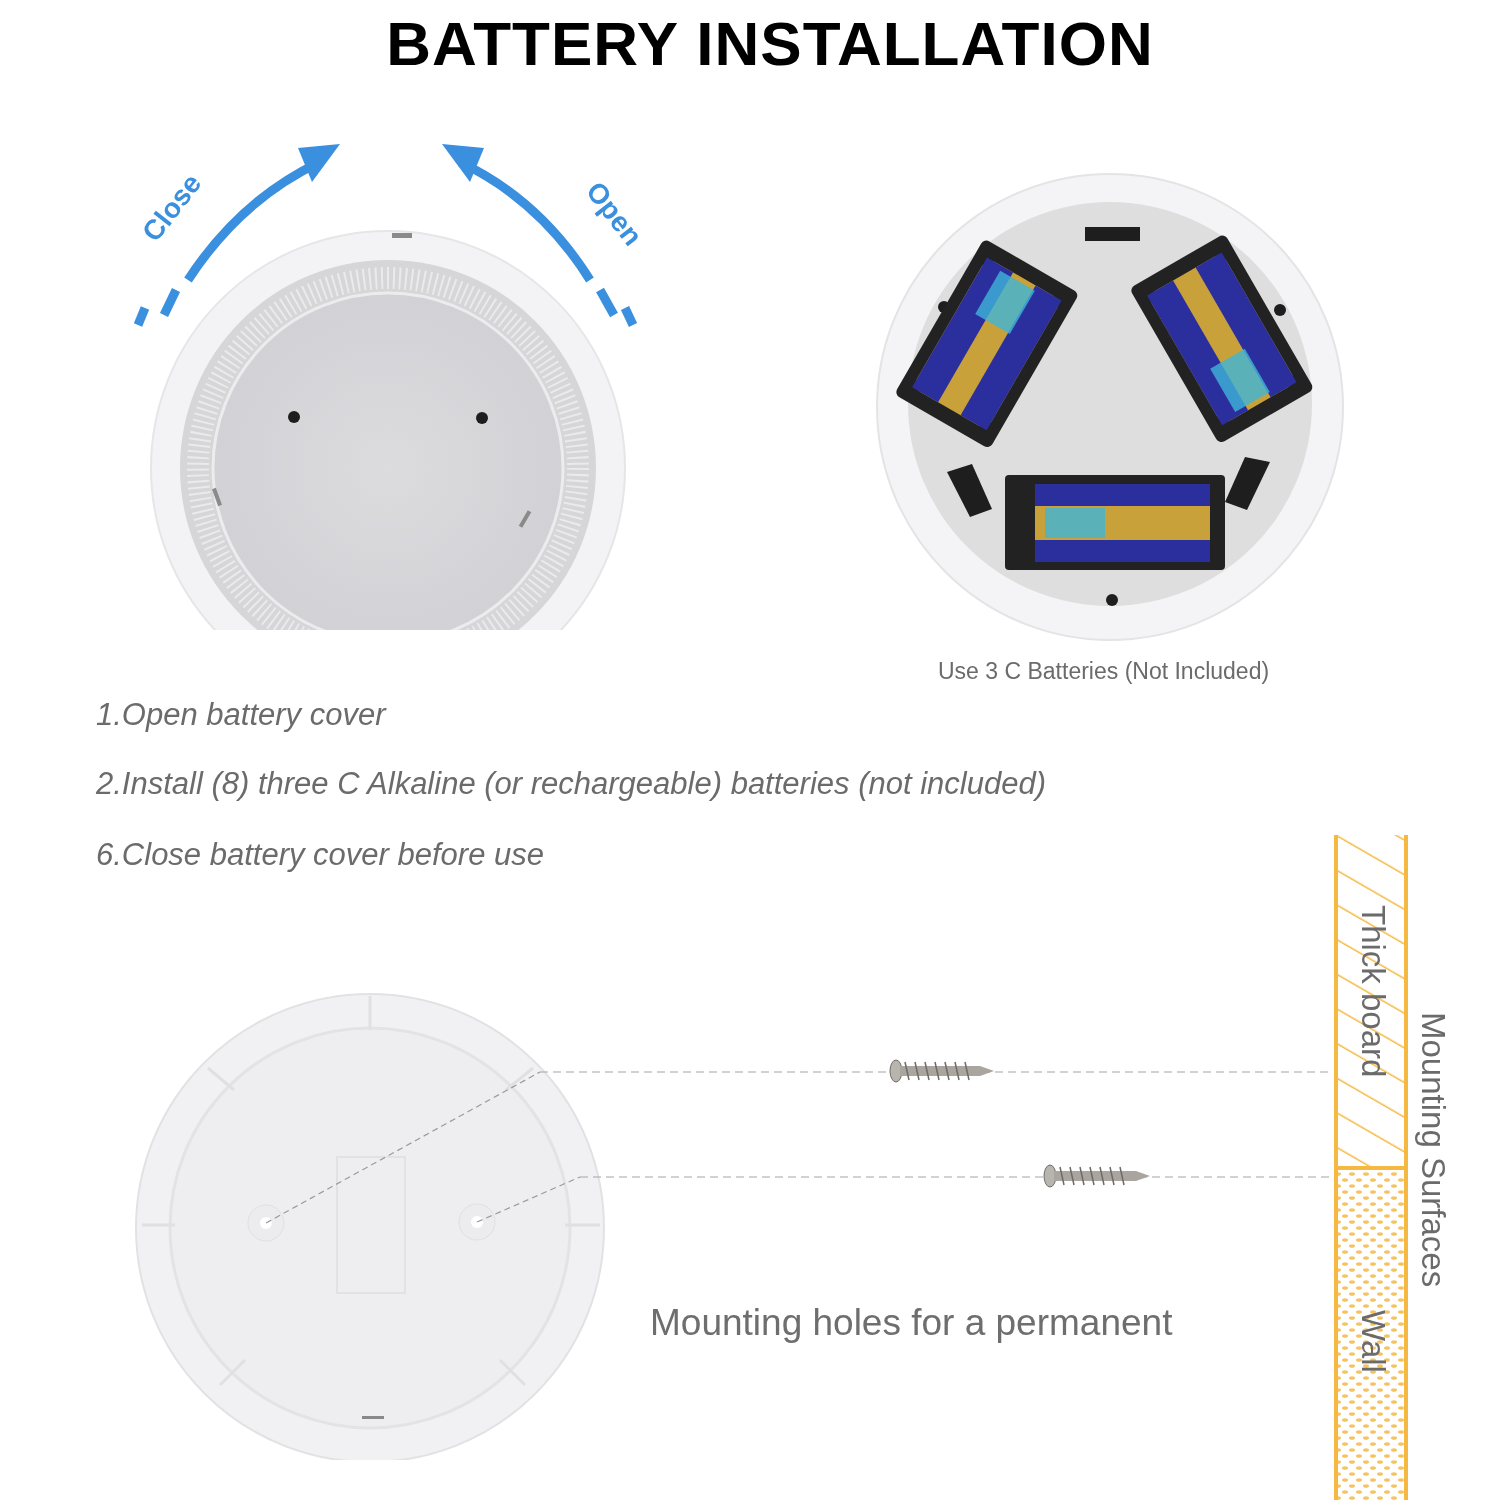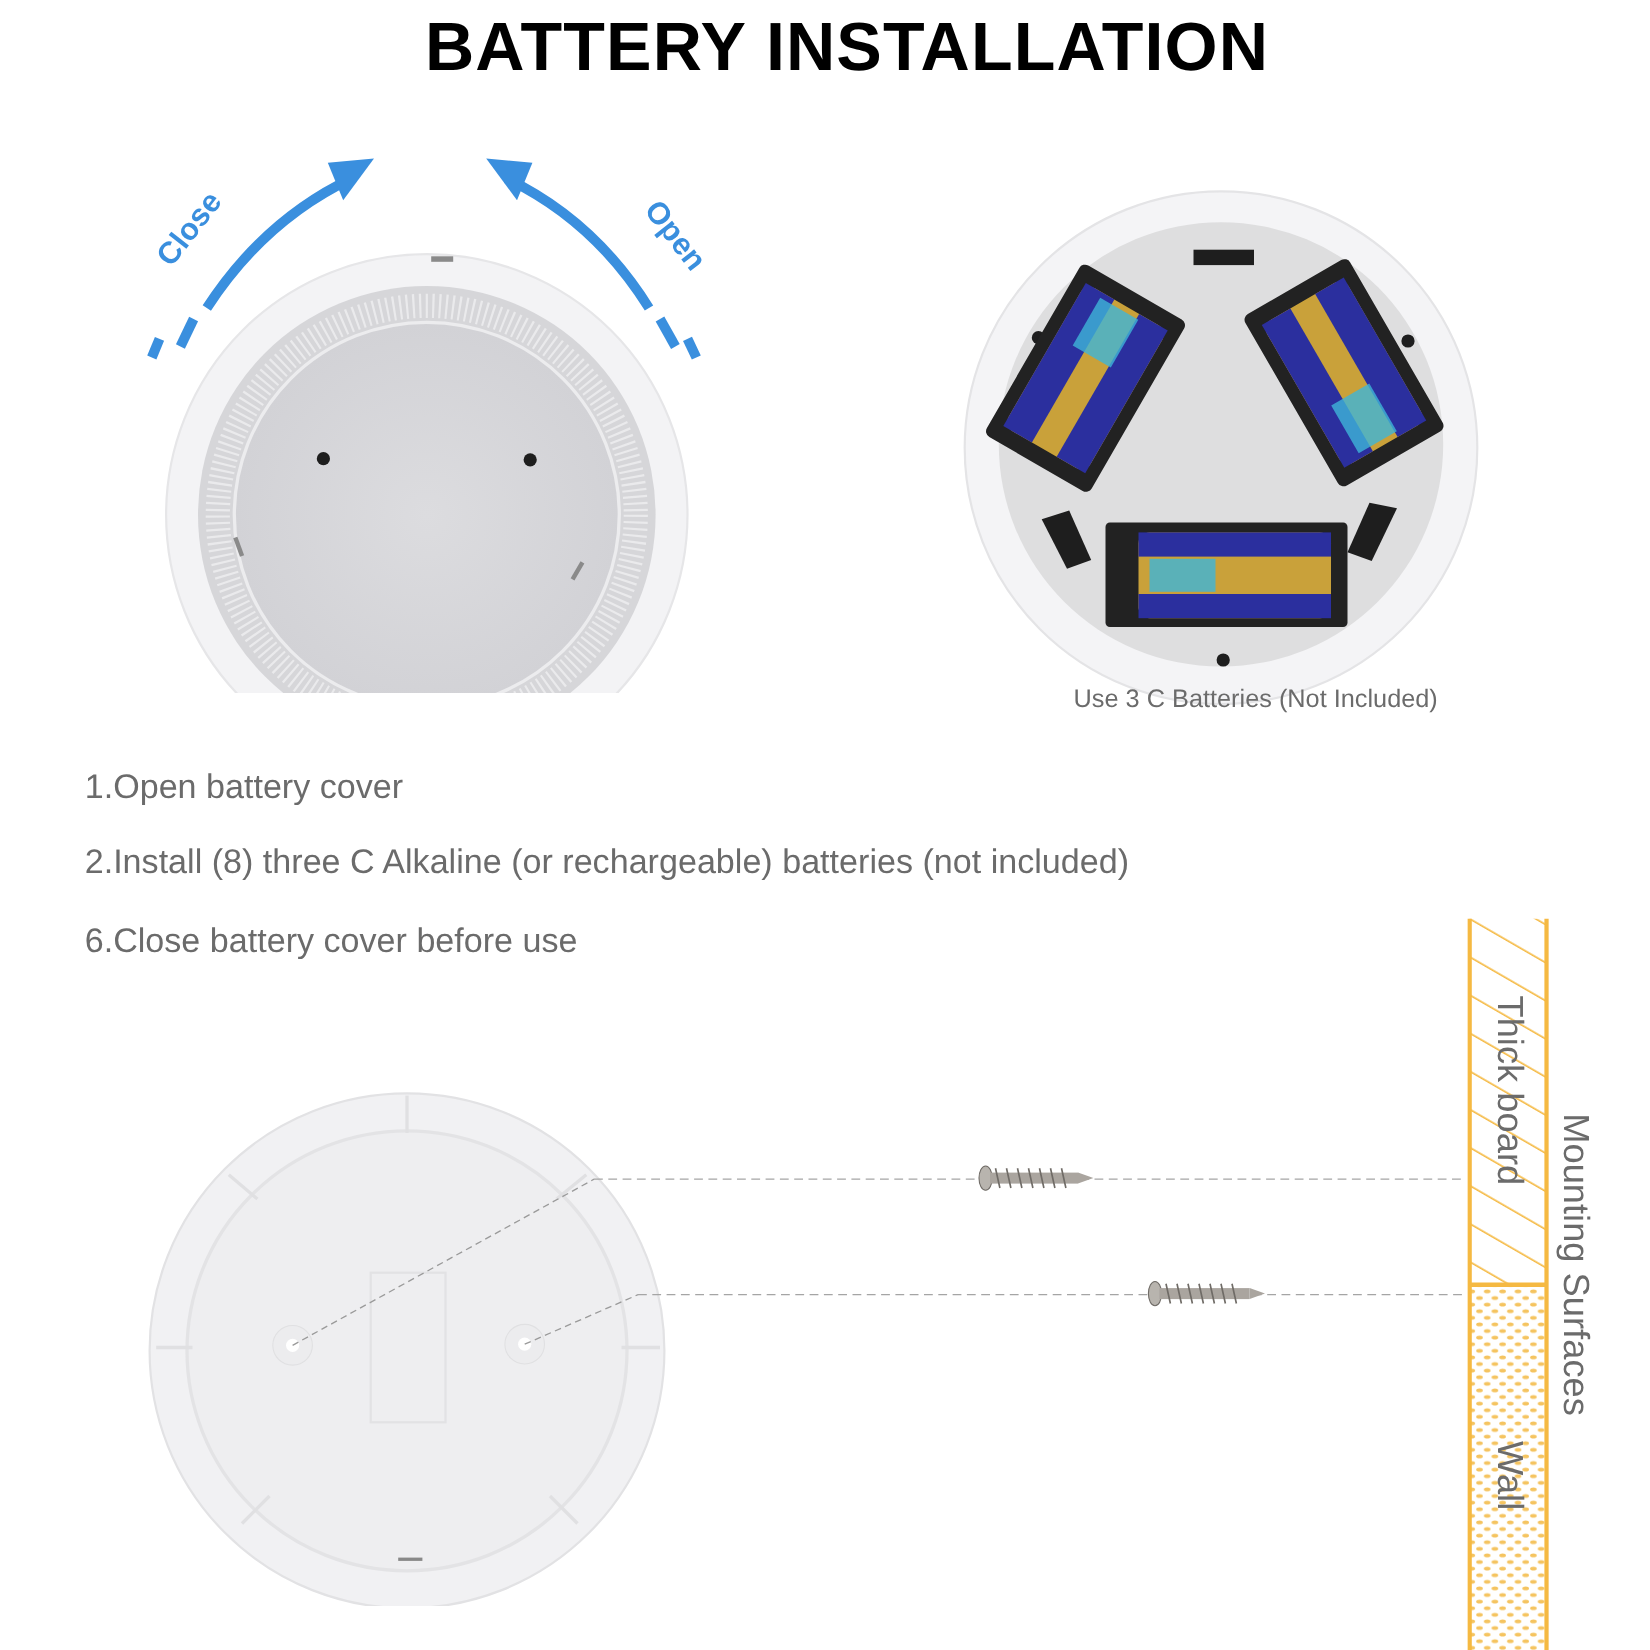--- a/index.html
+++ b/index.html
@@ -1,19 +1,19 @@
 <!DOCTYPE html>
 <html><head>
 <meta charset="utf-8">
 <style>
   html,body{margin:0;padding:0;background:#ffffff;}
   body{width:1500px;height:1500px;position:relative;overflow:hidden;font-family:"Liberation Sans",sans-serif;}
   .abs{position:absolute;}
   .title{left:0;top:8px;width:1540px;text-align:center;font-weight:bold;font-size:62px;color:#000;letter-spacing:1px;}
-  .step{left:77px;font-size:31px;color:#6b6b6b;white-space:nowrap;}
+  .step{left:96px;font-size:31px;color:#6b6b6b;white-space:nowrap;font-style:italic;}
   .caption{font-size:23px;color:#6b6b6b;white-space:nowrap;}
   .mount-text{left:650px;top:1292px;font-size:37px;line-height:62px;color:#6e6e6e;}
   .vert{font-size:33px;color:#6b6b6b;writing-mode:vertical-rl;white-space:nowrap;}
   svg{display:block;}
 </style>
 </head>
 <body>
 
 <div class="abs title">BATTERY INSTALLATION</div>
 
@@ -87,21 +87,21 @@
       <rect x="160" y="312" width="175" height="78" rx="10" fill="#c9a13a"></rect>
       <rect x="160" y="312" width="175" height="22" fill="#2b2f9e"></rect>
       <rect x="160" y="368" width="175" height="22" fill="#2b2f9e"></rect>
       <rect x="170" y="336" width="60" height="30" fill="#3fb5d8" opacity="0.8"></rect>
     </g>
 
     <path d="M72 300 l25 -8 l20 45 l-22 8 z" fill="#1e1e1e"></path>
     <path d="M395 290 l-25 -5 l-20 45 l22 8 z" fill="#1e1e1e"></path>
   </svg>
 </div>
-<div class="abs caption" style="left:938px;top:622px;margin-left:38px;">Use 3 C Batteries (Not Included)</div>
+<div class="abs caption" style="left:938px;top:658px;">Use 3 C Batteries (Not Included)</div>
 
 <div class="abs step" style="top:697px;">1.Open battery cover</div>
 <div class="abs step" style="top:766px;">2.Install (8) three C Alkaline (or rechargeable) batteries (not included)</div>
 <div class="abs step" style="top:837px;">6.Close battery cover before use</div>
 
 <div class="abs" style="left:130px;top:980px;width:1250px;height:480px;">
   <svg width="1250" height="480" viewBox="0 0 1250 480">
     <circle cx="240" cy="248" r="234" fill="#f1f1f3" stroke="#e2e2e4" stroke-width="2"></circle>
     <circle cx="240" cy="248" r="200" fill="#eeeef0" stroke="#e3e3e5" stroke-width="3"></circle>
     <rect x="207" y="177" width="68" height="136" fill="none" stroke="#e2e2e4" stroke-width="2"></rect>
@@ -155,13 +155,14 @@
     <line x1="2" y1="0" x2="2" y2="665" stroke="#f5b942" stroke-width="4"></line>
     <line x1="72" y1="0" x2="72" y2="665" stroke="#f5b942" stroke-width="4"></line>
     <line x1="2" y1="333" x2="72" y2="333" stroke="#f5b942" stroke-width="4"></line>
   </svg>
 </div>
 <div class="abs vert" style="left:1354px;top:905px;">Thick board</div>
 <div class="abs vert" style="left:1354px;top:1310px;">Wall</div>
 <div class="abs vert" style="left:1414px;top:1012px;">Mounting Surfaces</div>
 
 <div class="abs mount-text">
+  <div>Mounting holes for a permanent</div>
 </div>
 
 </body></html>

